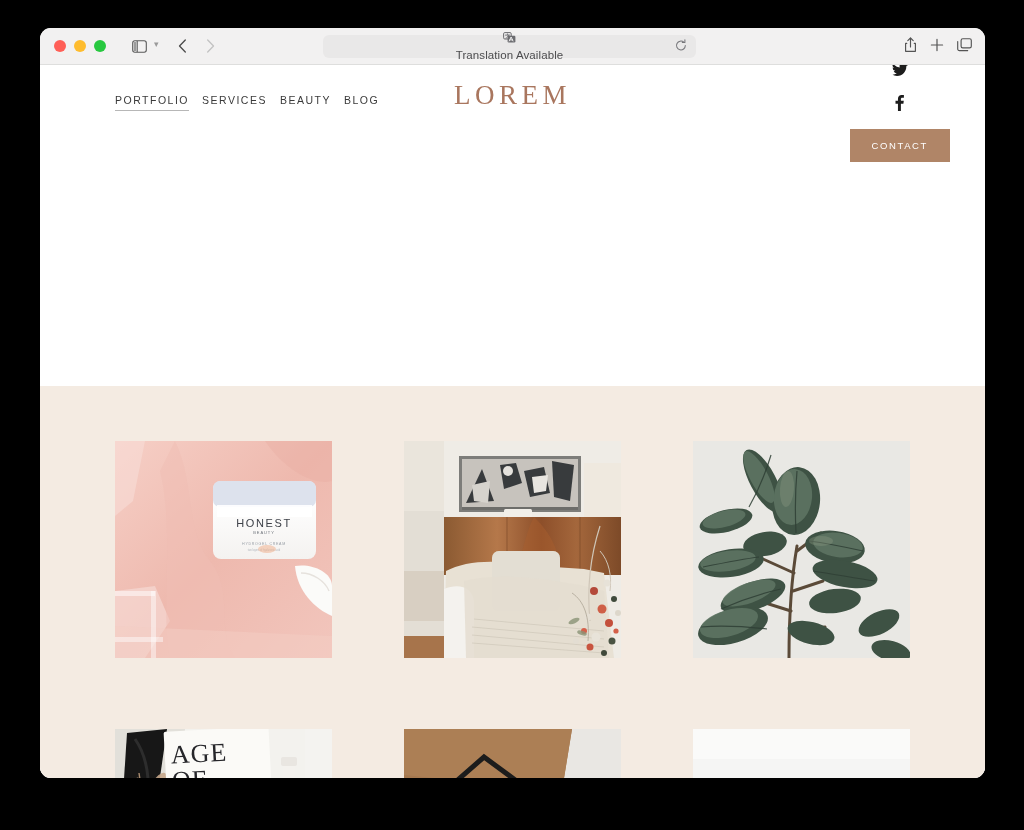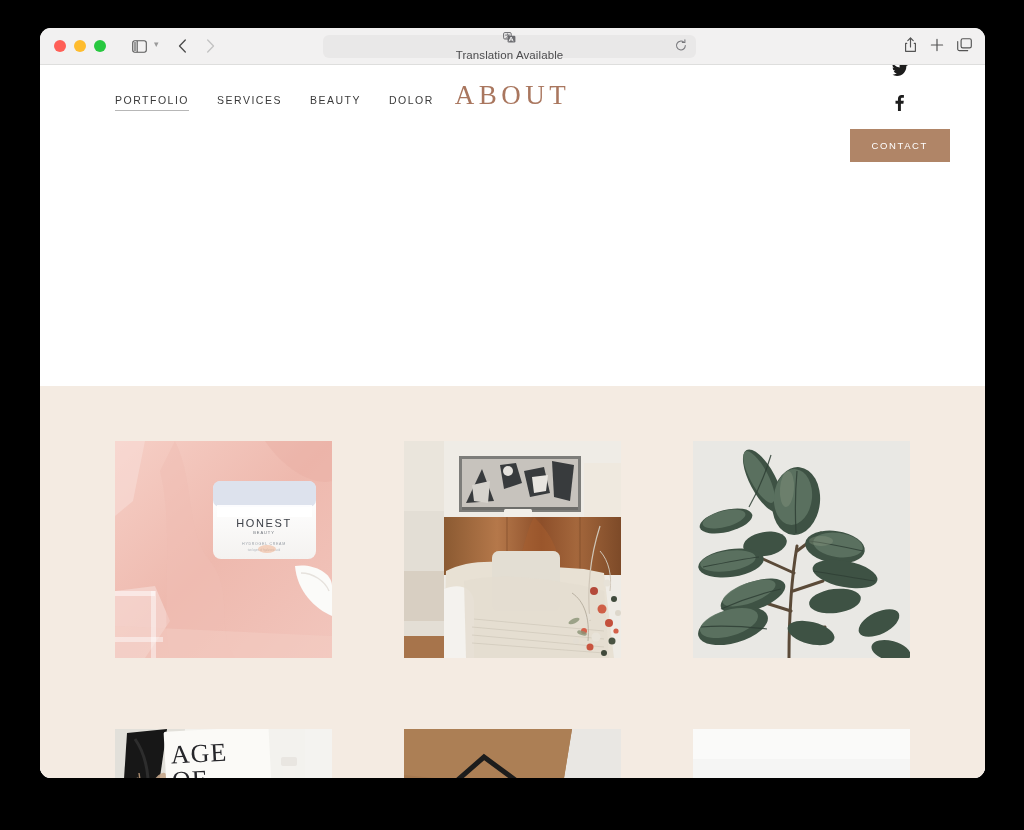--- a/index.html
+++ b/index.html
@@ -105,21 +105,21 @@
 
   
   .site-header {
     height: 61px;
     background: #ffffff;
     display: flex;
     align-items: center;
     position: relative;
     padding: 0 35px 0 75px;
   }
-  .site-nav { display: flex; align-items: center; gap: 28px; margin-top: 13px; }
+  .site-nav { display: flex; align-items: center; gap: 13px; margin-top: 13px; }
   .nav-link {
     font-size: 10.5px;
     letter-spacing: 1.5px;
     color: #3a3a3a;
     text-decoration: none;
     padding-bottom: 4px;
     white-space: nowrap;
   }
   .nav-link.active { border-bottom: 1px solid #b7b7b7; }
 
@@ -271,24 +271,24 @@
   </div>
 
   <div class="page">
 
     <div class="site-header">
 
       <nav class="site-nav">
         <a class="nav-link active" href="#">PORTFOLIO</a>
         <a class="nav-link" href="#">SERVICES</a>
         <a class="nav-link" href="#">BEAUTY</a>
-        <a class="nav-link" href="#">DOLOR</a>
+        <a class="nav-link" href="#">BLOG</a>
       </nav>
 
-      <div class="brand">ABOUT</div>
+      <div class="brand">LOREM</div>
 
       <div class="header-right">
         <span class="social-icon">
           <svg width="15" height="15" viewBox="0 0 15 15" fill="none">
             <rect x="0.75" y="0.75" width="13.5" height="13.5" rx="3.6" stroke="#1d1d1d" stroke-width="1.3"></rect>
             <circle cx="7.5" cy="7.5" r="3.3" stroke="#1d1d1d" stroke-width="1.3"></circle>
             <circle cx="11.4" cy="3.6" r="0.95" fill="#1d1d1d"></circle>
           </svg>
         </span>
         <span class="social-icon">

